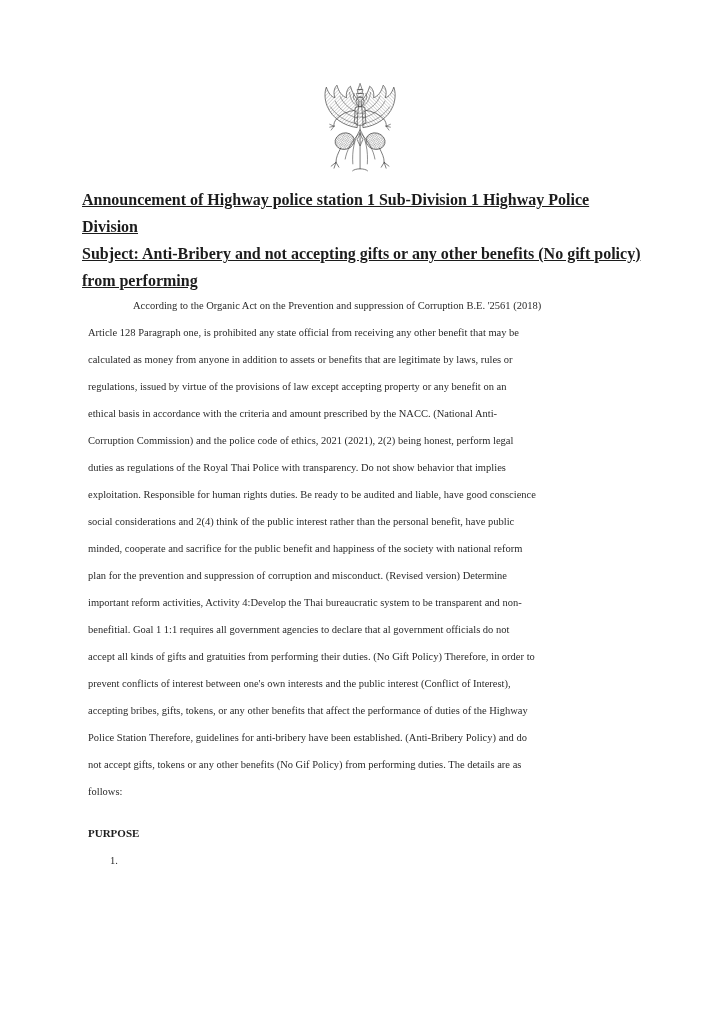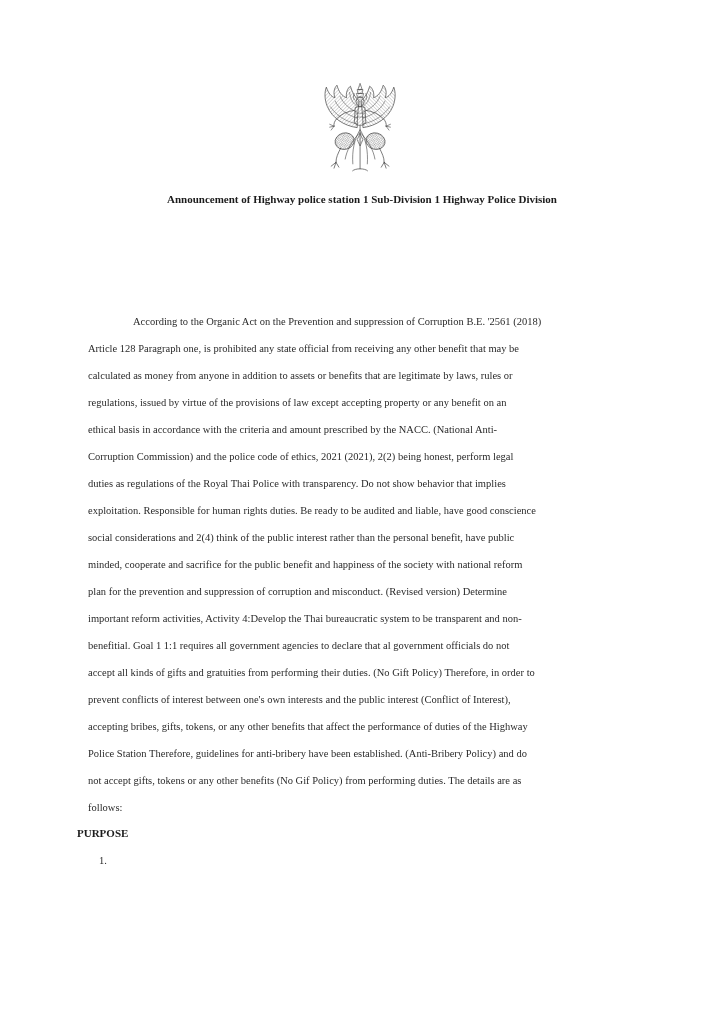--- a/index.html
+++ b/index.html
@@ -23,42 +23,42 @@
     transform: translateX(-50%);
     width: 106px;
     height: 97px;
   }
   .emblem svg { display: block; width: 100%; height: 100%; }
   .titles {
     position: absolute;
     top: 186px;
     left: 82px;
     width: 560px;
-    text-align: center;
+    text-align: left;
     font-weight: bold;
-    font-size: 11px;
+    font-size: 16px;
     line-height: 27px;
     color: #1c1c1c;
+    text-decoration: underline;
   }
   .paragraph {
     position: absolute;
     top: 292px;
     left: 88px;
     width: 556px;
     font-size: 10.5px;
     line-height: 27px;
     white-space: pre-line;
     text-indent: 45px;
     color: #2a2a2a;
-    margin-top: 16px;
   }
   .purpose {
     position: absolute;
     top: 820px;
-    left: 77px;
+    left: 88px;
     width: 556px;
   }
   .purpose-heading {
     font-weight: bold;
     font-size: 11px;
     line-height: 27px;
     color: #1c1c1c;
   }
   .purpose-item {
     display: flex;
@@ -129,20 +129,21 @@
       <path d="M53,48 C59,58 61.5,70 60.5,84" fill="none" stroke="#3c3c3c" stroke-width="0.6"></path>
       <path d="M53,51 C44,60 39,70 37.5,79" fill="none" stroke="#3c3c3c" stroke-width="0.6"></path>
       <path d="M53,51 C62,60 67,70 68.5,79" fill="none" stroke="#3c3c3c" stroke-width="0.6"></path>
       <path d="M53,52 L50,58.5 L53,65 L56,58.5 Z" fill="url(#hatch)" stroke="#3c3c3c" stroke-width="0.6"></path>
       <path d="M45,91 C48,88 58,88 61,91" fill="none" stroke="#3c3c3c" stroke-width="0.7"></path>
     </svg>
   </div>
 
   <div class="titles">
     <div>Announcement of Highway police station 1 Sub-Division 1 Highway Police Division</div>
+    <div>Subject: Anti-Bribery and not accepting gifts or any other benefits (No gift policy) from performing</div>
   </div>
 
   <div class="paragraph">According to the Organic Act on the Prevention and suppression of Corruption B.E. '2561 (2018)
 Article 128 Paragraph one, is prohibited any state official from receiving any other benefit that may be
 calculated as money from anyone in addition to assets or benefits that are legitimate by laws, rules or
 regulations, issued by virtue of the provisions of law except accepting property or any benefit on an
 ethical basis in accordance with the criteria and amount prescribed by the NACC. (National Anti-
 Corruption Commission) and the police code of ethics, 2021 (2021), 2(2) being honest, perform legal
 duties as regulations of the Royal Thai Police with transparency. Do not show behavior that implies
 exploitation. Responsible for human rights duties. Be ready to be audited and liable, have good conscience

